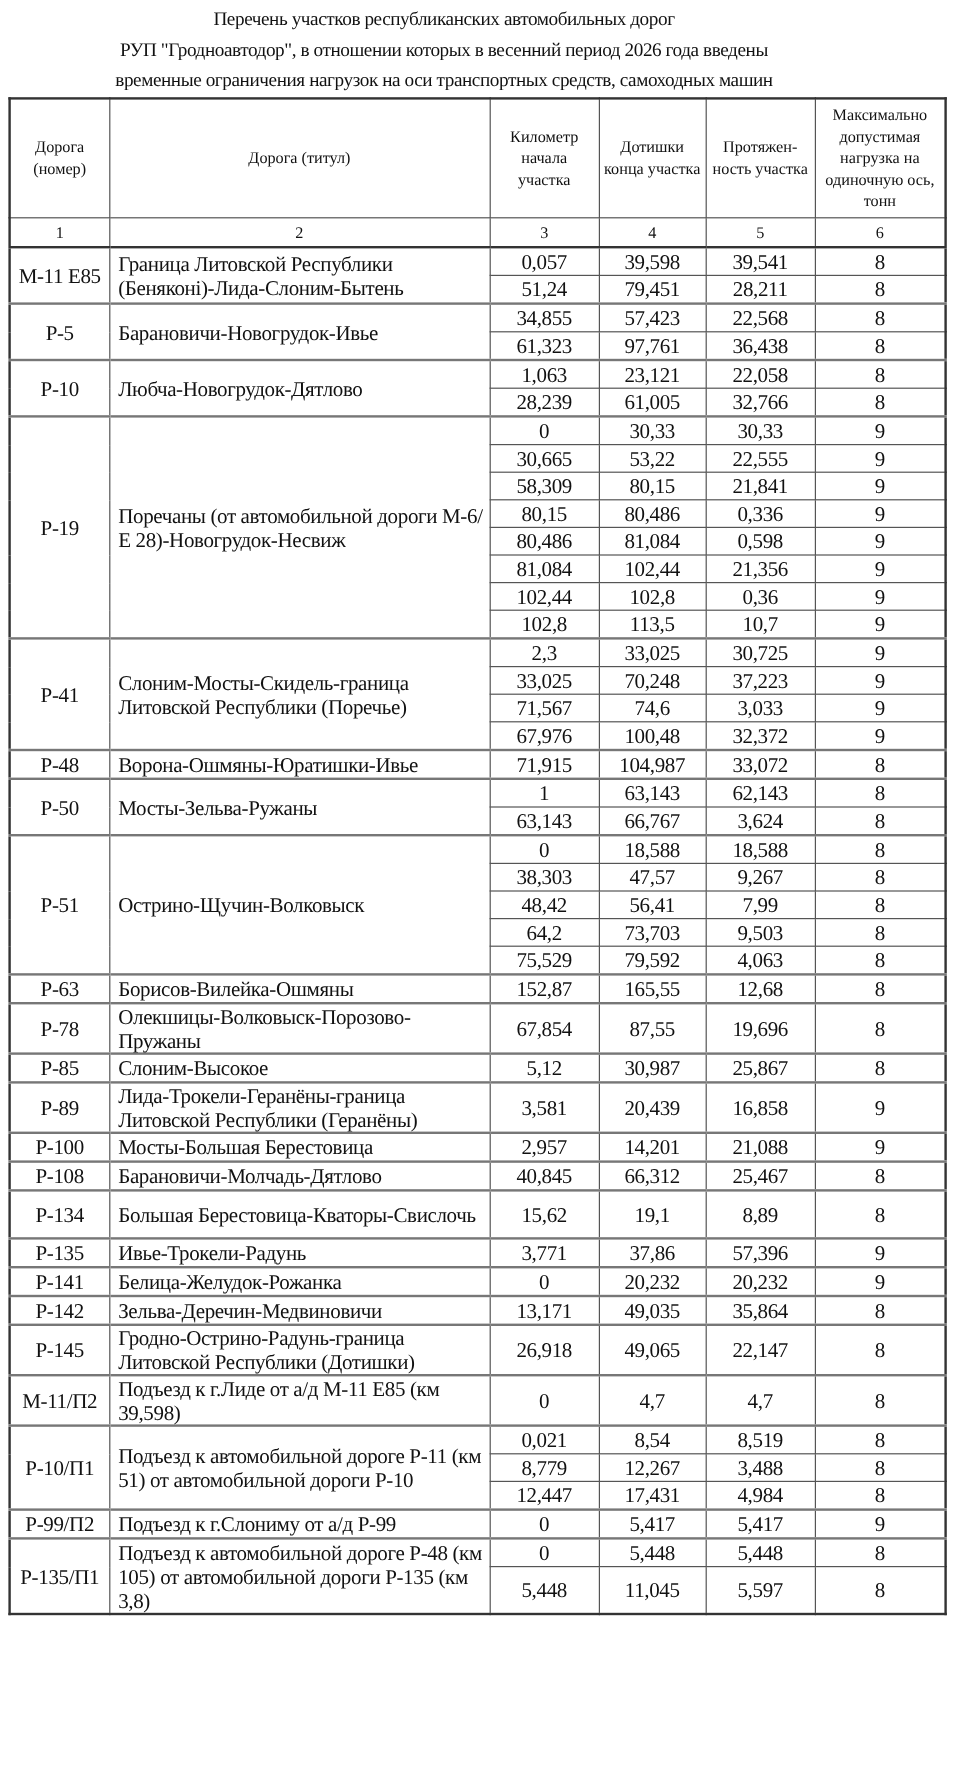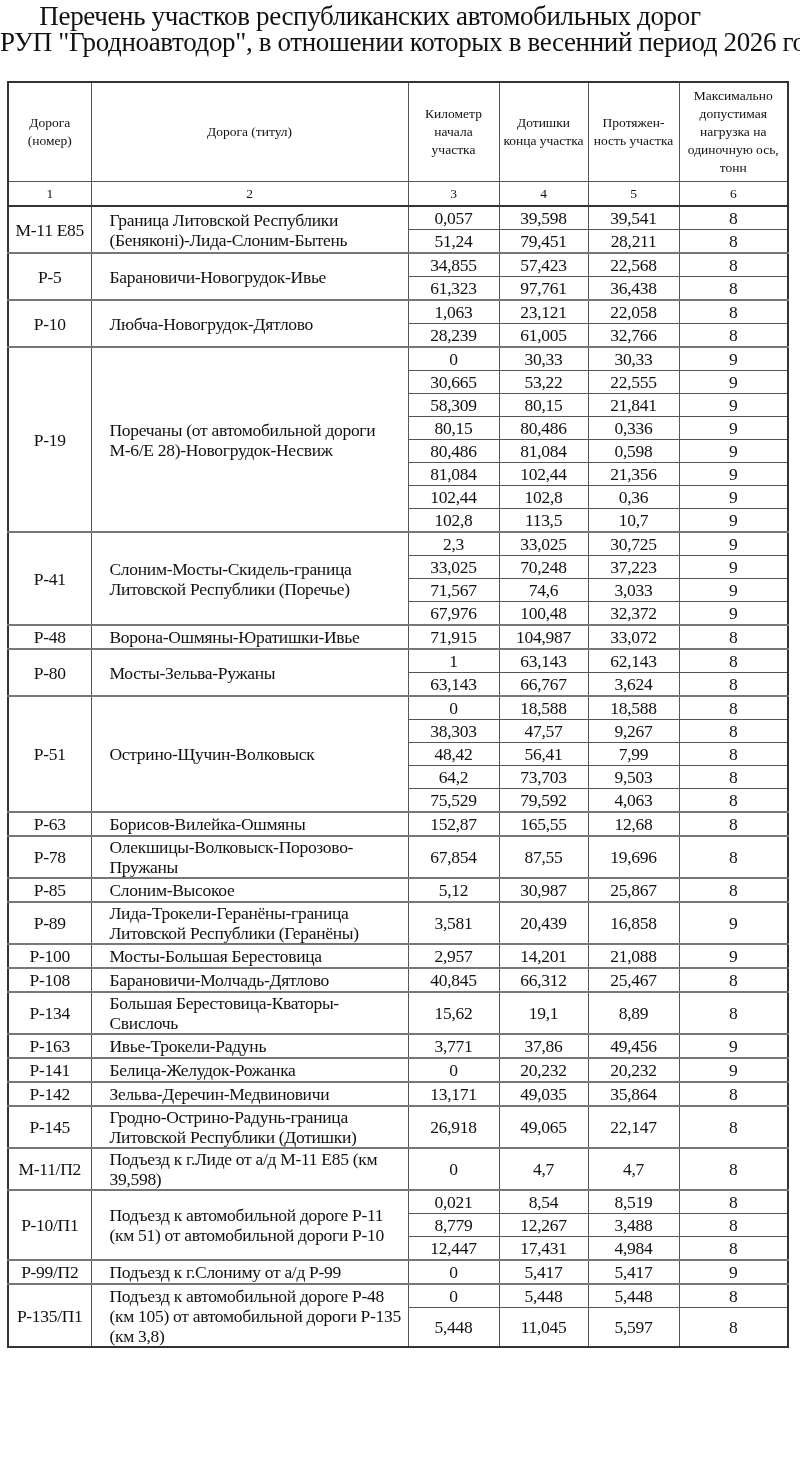--- a/index.html
+++ b/index.html
@@ -1,39 +1,40 @@
 <!DOCTYPE html>
 <html><head>
 <meta charset="utf-8">
 <style>
   html, body { margin:0; padding:0; background:#ffffff; }
   body { width:800px; height:1478px; position:relative; overflow:hidden;
          font-family:"Liberation Serif", "DejaVu Serif", serif; color:#111; }
   .title { position:absolute; left:0; top:4px; width:740px; text-align:center;
-           font-size:27px; line-height:25.5px; font-stretch:condensed; letter-spacing:-0.35px; }
+           font-size:16px; line-height:25.5px; font-stretch:condensed; letter-spacing:-0.35px; }
   .title div { white-space:nowrap; }
   table { position:absolute; left:7px; top:81px; border-collapse:collapse;
           table-layout:fixed; width:780px; border:2px solid #333; }
   col.c1 { width:83px; } col.c2 { width:317px; } col.c3 { width:91px; }
   col.c4 { width:89px; } col.c5 { width:91px; } col.c6 { width:109px; }
   th, td { border:1px solid #555; padding:0 3px; vertical-align:middle; }
   thead th { font-weight:normal; font-size:13.5px; line-height:18px; text-align:center; height:98px;border-radius:25px; }
   tr.idx td { font-size:13.5px; height:23px; text-align:center; border-bottom:2px solid #333; }
   tbody.data td { font-size:17.5px; line-height:20px; height:22px; text-align:center;
                   letter-spacing:-0.3px; }
-  tbody.data td.title-cell { text-align:left; padding-left:18px; }
+  tbody.data td.title-cell { text-align:left; padding-left:7px; }
   tbody.data tr.tall td { height:38px; }
   tbody.data tr.grp-start td { border-top:2px solid #777; }
 </style>
 </head>
 <body>
 
 <div class="title">
   <div>Перечень участков республиканских автомобильных дорог</div>
   <div>РУП "Гродноавтодор", в отношении которых в весенний период 2026 года введены</div>
+  <div>временные ограничения нагрузок на оси транспортных средств, самоходных машин</div>
 </div>
 
 <table>
   <colgroup>
     <col class="c1">
       <col class="c2">
       <col class="c3">
       <col class="c4">
       <col class="c5">
       <col class="c6">
@@ -179,21 +180,21 @@
       </tr>
       <tr class="grp-start">
         <td rowspan="1">Р-48</td>
         <td class="title-cell" rowspan="1">Ворона-Ошмяны-Юратишки-Ивье</td>
         <td>71,915</td>
         <td>104,987</td>
         <td>33,072</td>
         <td>8</td>
       </tr>
       <tr class="grp-start">
-        <td rowspan="2">Р-80</td>
+        <td rowspan="2">Р-50</td>
         <td class="title-cell" rowspan="2">Мосты-Зельва-Ружаны</td>
         <td>1</td>
         <td>63,143</td>
         <td>62,143</td>
         <td>8</td>
       </tr>
       <tr>
         <td>63,143</td>
         <td>66,767</td>
         <td>3,624</td>
@@ -281,25 +282,25 @@
       </tr>
       <tr class="grp-start tall">
         <td rowspan="1">Р-134</td>
         <td class="title-cell" rowspan="1">Большая Берестовица-Кваторы-Свислочь</td>
         <td>15,62</td>
         <td>19,1</td>
         <td>8,89</td>
         <td>8</td>
       </tr>
       <tr class="grp-start">
-        <td rowspan="1">Р-163</td>
+        <td rowspan="1">Р-135</td>
         <td class="title-cell" rowspan="1">Ивье-Трокели-Радунь</td>
         <td>3,771</td>
         <td>37,86</td>
-        <td>49,456</td>
+        <td>57,396</td>
         <td>9</td>
       </tr>
       <tr class="grp-start">
         <td rowspan="1">Р-141</td>
         <td class="title-cell" rowspan="1">Белица-Желудок-Рожанка</td>
         <td>0</td>
         <td>20,232</td>
         <td>20,232</td>
         <td>9</td>
       </tr>

